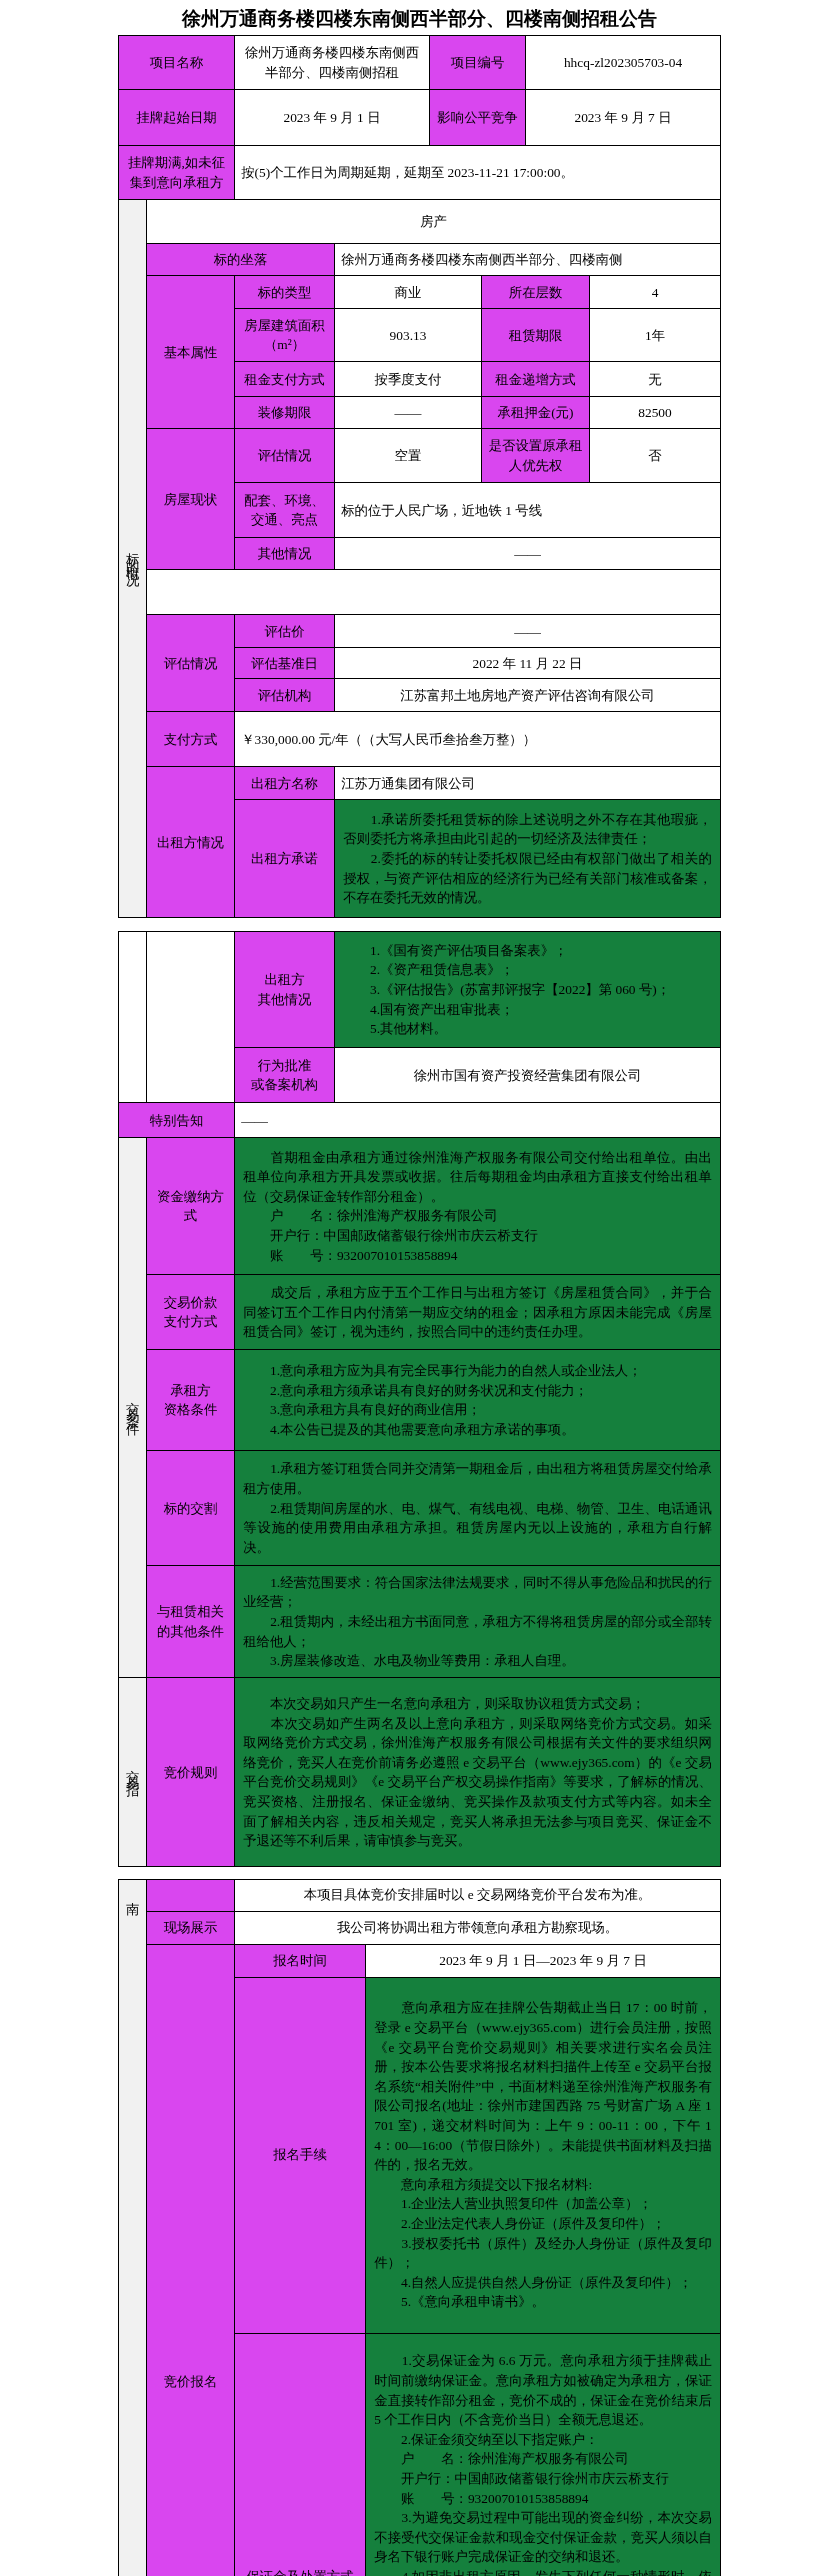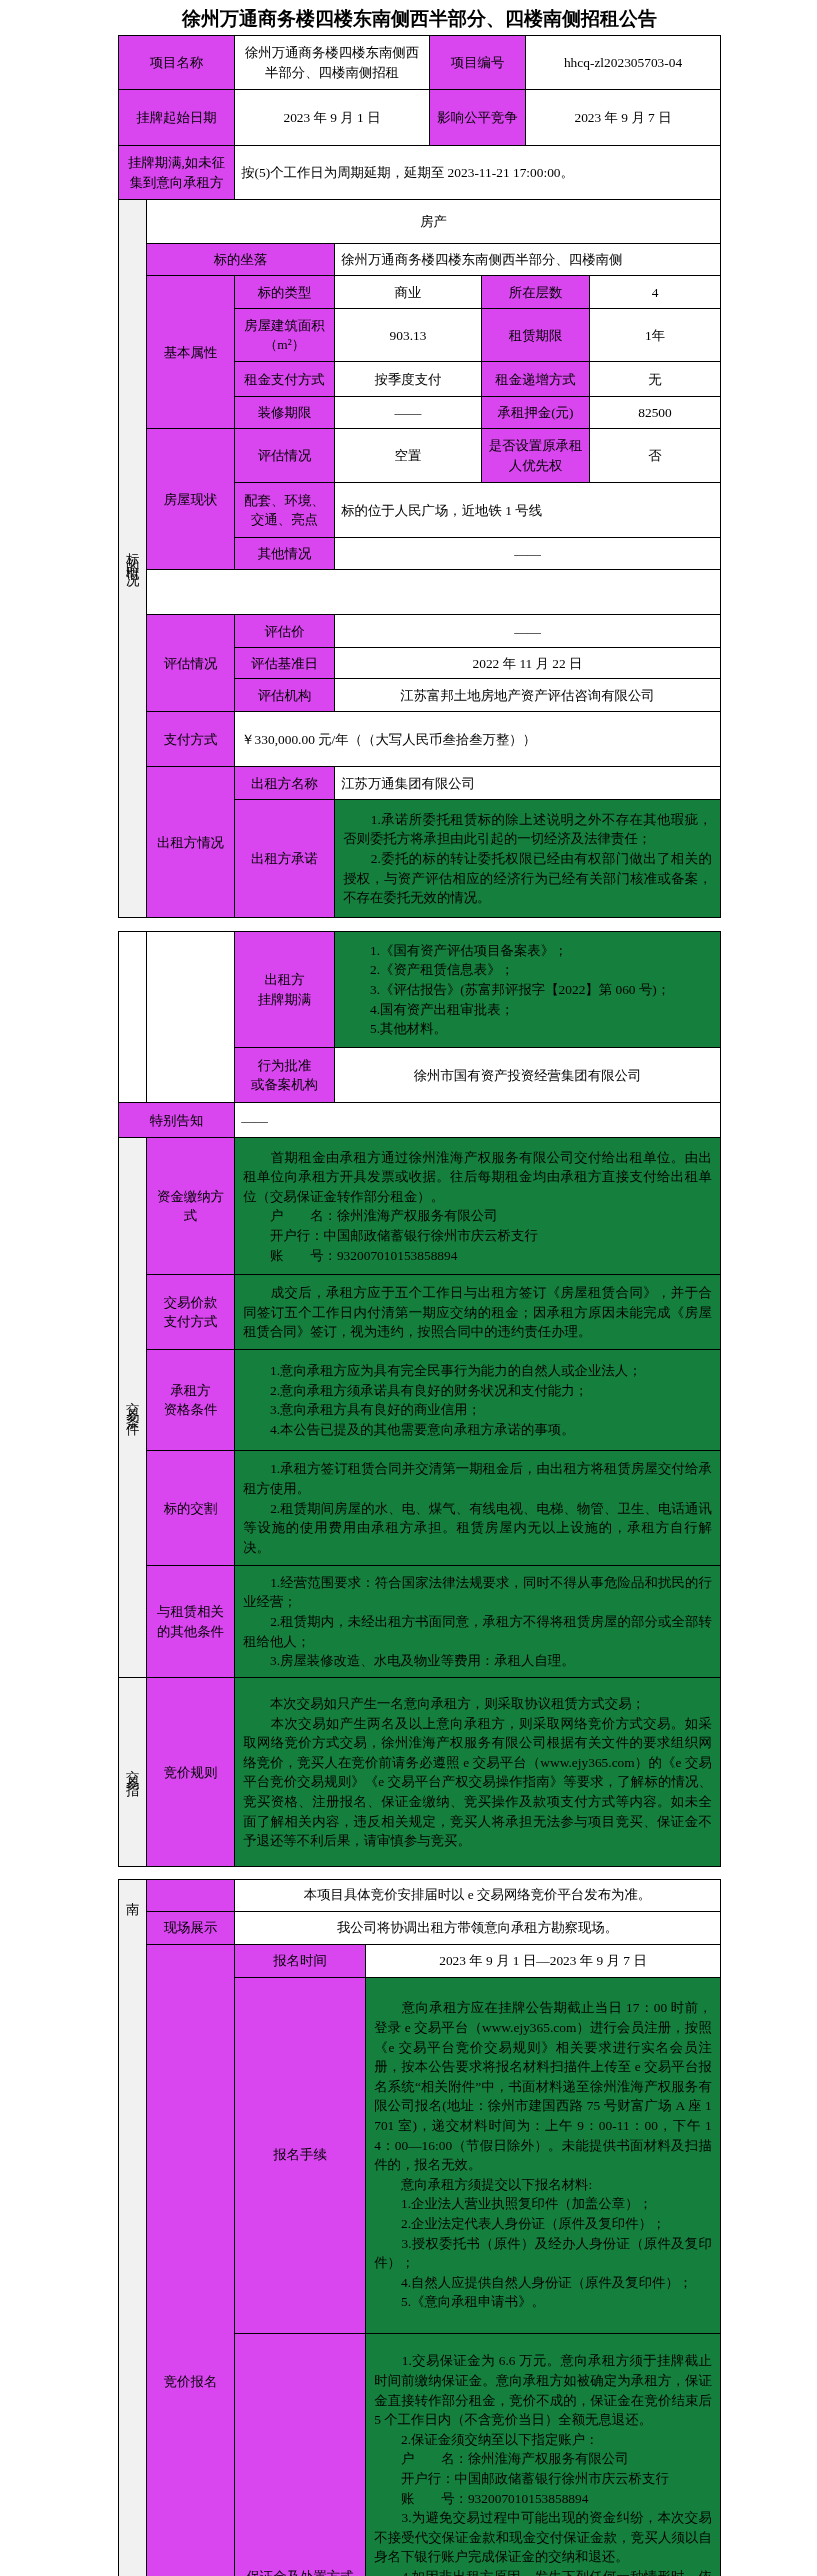--- a/index.html
+++ b/index.html
@@ -145,21 +145,21 @@
           <col style="width:28px">
           <col style="width:88px">
           <col style="width:100px">
           <col style="width:386px">
         </colgroup>
       <tbody>
           <tr style="height:116px">
         <td rowspan="2"></td>
         <td rowspan="2"></td>
         <td class="lab">出租方
-挂牌期满</td>
+其他情况</td>
         <td class="para left">　　1.《国有资产评估项目备案表》；
 　　2.《资产租赁信息表》；
 　　3.《评估报告》(苏富邦评报字【2022】第 060 号)；
 　　4.国有资产出租审批表；
 　　5.其他材料。</td>
       </tr>
       <tr style="height:55px">
         <td class="lab">行为批准
 或备案机构</td>
         <td class="val">徐州市国有资产投资经营集团有限公司</td>

